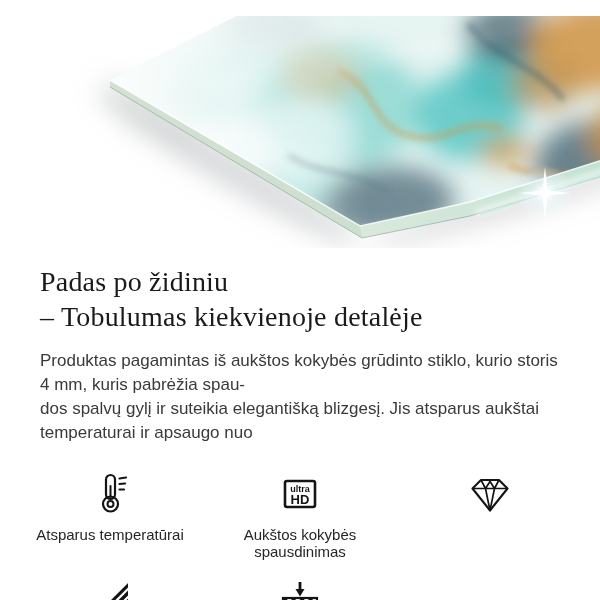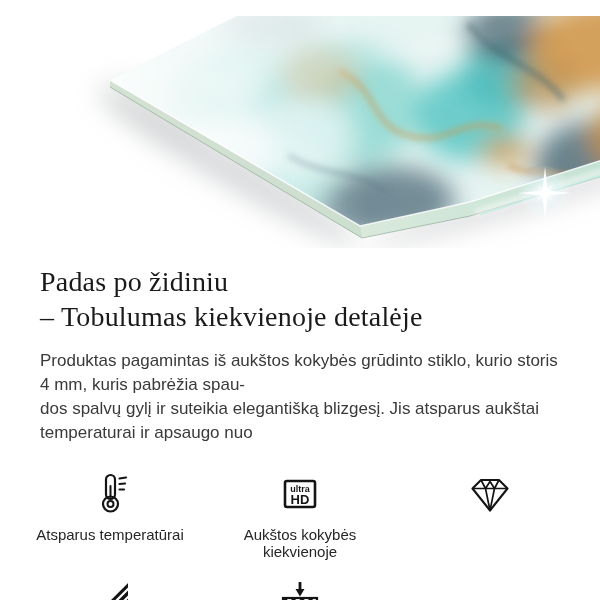--- a/index.html
+++ b/index.html
@@ -146,21 +146,21 @@
   </div>
 
   <div class="feature">
     <span class="ficon">
       <svg width="44" height="44" viewBox="0 0 44 44">
         <rect x="7" y="9" width="30" height="26" rx="2" fill="none" stroke="#141414" stroke-width="2.6"></rect>
         <text x="22" y="20" text-anchor="middle" font-size="9" font-weight="700" fill="#141414" font-family="Liberation Sans, sans-serif">ultra</text>
         <text x="22" y="31.5" text-anchor="middle" font-size="13" font-weight="800" fill="#141414" font-family="Liberation Sans, sans-serif">HD</text>
       </svg>
     </span>
-    <div class="flabel">Aukštos kokybės kiekvienoje</div>
+    <div class="flabel">Aukštos kokybės spausdinimas</div>
   </div>
 
 
   <div class="feature">
     <span class="ficon">
       <svg class="fsvg" width="44" height="44" viewBox="0 0 44 44" stroke-linejoin="round">
         <path d="M13 8 H31 L39.5 16.5 L22 38.5 L4.5 16.5 Z" stroke-width="2.1"></path>
         <path d="M4.5 16.5 H39.5 M13 8 L17.5 16.5 L22 38.5 L26.5 16.5 L31 8 M17.5 16.5 L22 9.5 L26.5 16.5" stroke-width="1.7"></path>
       </svg>
     </span>

